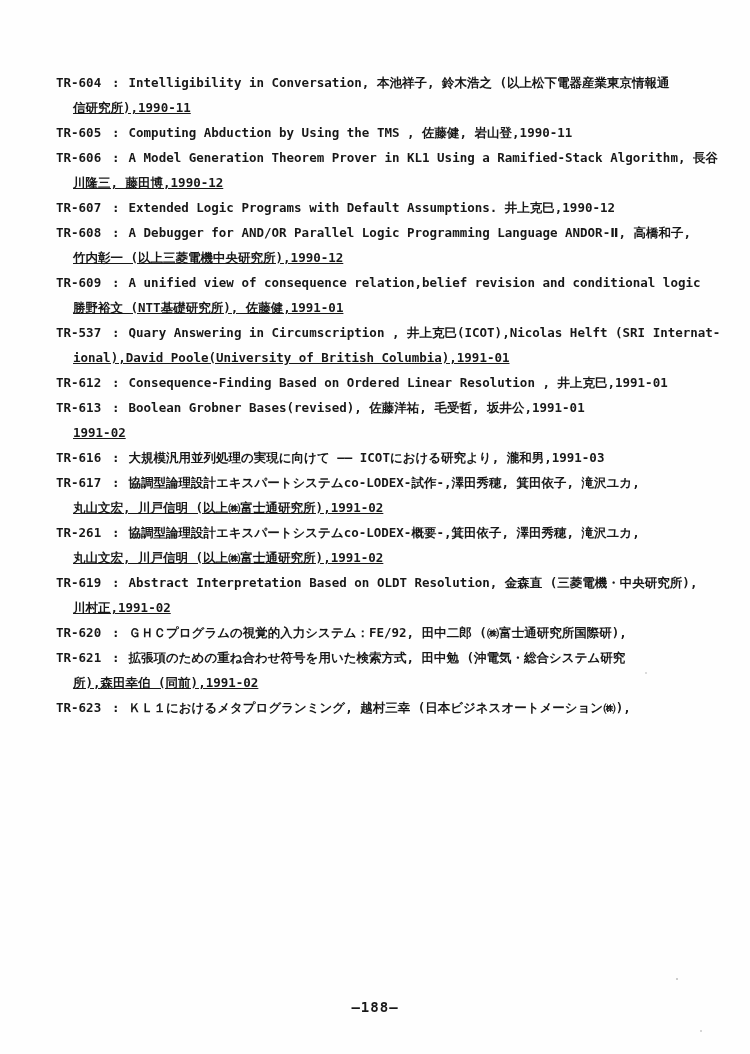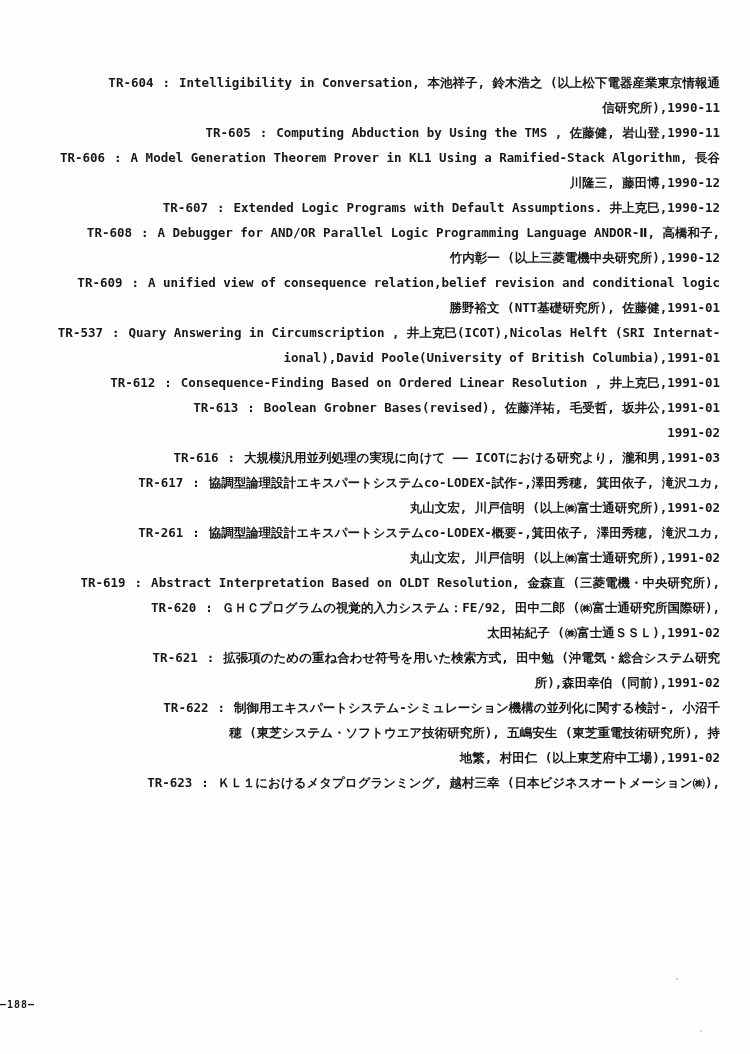--- a/index.html
+++ b/index.html
@@ -25,38 +25,39 @@
   .entries {
     position: absolute;
     top: 70px;
     left: 56px;
     right: 30px;
   }
   .line {
     height: 25px;
     line-height: 25px;
     white-space: nowrap;
-    text-align: right;
   }
   .line.cont {
     padding-left: 17px;
+    text-decoration: underline;
   }
   .rid {
     display: inline-block;
     min-width: 47px;
   }
   .sep {
     margin: 0 9px 0 9px;
   }
   .footer {
     position: absolute;
     top: 999px;
     left: 0;
     right: 0;
-    font-size: 10px;
+    text-align: center;
+    font-size: 14px;
     letter-spacing: 1px;
   }
   .speck {
     position: absolute;
     width: 2px;
     height: 2px;
     border-radius: 50%;
     background: #bdbdbd;
   }
   .speck.s1 { left: 676px; top: 978px; }
@@ -109,33 +110,28 @@
       <div class="entry">
         <div class="line first"><span class="rid">TR-617</span><span class="sep">:</span><span class="txt">協調型論理設計エキスパートシステムco-LODEX-試作-,澤田秀穂, 箕田依子, 滝沢ユカ,</span></div>
         <div class="line cont">丸山文宏, 川戸信明 (以上㈱富士通研究所),1991-02</div>
       </div>
       <div class="entry">
         <div class="line first"><span class="rid">TR-261</span><span class="sep">:</span><span class="txt">協調型論理設計エキスパートシステムco-LODEX-概要-,箕田依子, 澤田秀穂, 滝沢ユカ,</span></div>
         <div class="line cont">丸山文宏, 川戸信明 (以上㈱富士通研究所),1991-02</div>
       </div>
       <div class="entry">
         <div class="line first"><span class="rid">TR-619</span><span class="sep">:</span><span class="txt">Abstract Interpretation Based on OLDT Resolution, 金森直 (三菱電機・中央研究所),</span></div>
+        <div class="line cont">川村正,1991-02</div>
       </div>
       <div class="entry">
         <div class="line first"><span class="rid">TR-620</span><span class="sep">:</span><span class="txt">ＧＨＣプログラムの視覚的入力システム：FE/92, 田中二郎 (㈱富士通研究所国際研),</span></div>
-        <div class="line cont">太田祐紀子 (㈱富士通ＳＳＬ),1991-02</div>
       </div>
       <div class="entry">
         <div class="line first"><span class="rid">TR-621</span><span class="sep">:</span><span class="txt">拡張項のための重ね合わせ符号を用いた検索方式, 田中勉 (沖電気・総合システム研究</span></div>
         <div class="line cont">所),森田幸伯 (同前),1991-02</div>
-      </div>
-      <div class="entry">
-        <div class="line first"><span class="rid">TR-622</span><span class="sep">:</span><span class="txt">制御用エキスパートシステム-シミュレーション機構の並列化に関する検討-, 小沼千</span></div>
-        <div class="line cont">穂 (東芝システム・ソフトウエア技術研究所), 五嶋安生 (東芝重電技術研究所), 持</div>
-        <div class="line cont">地繁, 村田仁 (以上東芝府中工場),1991-02</div>
       </div>
       <div class="entry">
         <div class="line first"><span class="rid">TR-623</span><span class="sep">:</span><span class="txt">ＫＬ１におけるメタプログランミング, 越村三幸 (日本ビジネスオートメーション㈱),</span></div>
       </div>
     </div>
   <div class="footer">
     <span>―188―</span>
   </div>
   <div class="speck s1"></div>
   <div class="speck s2"></div>

